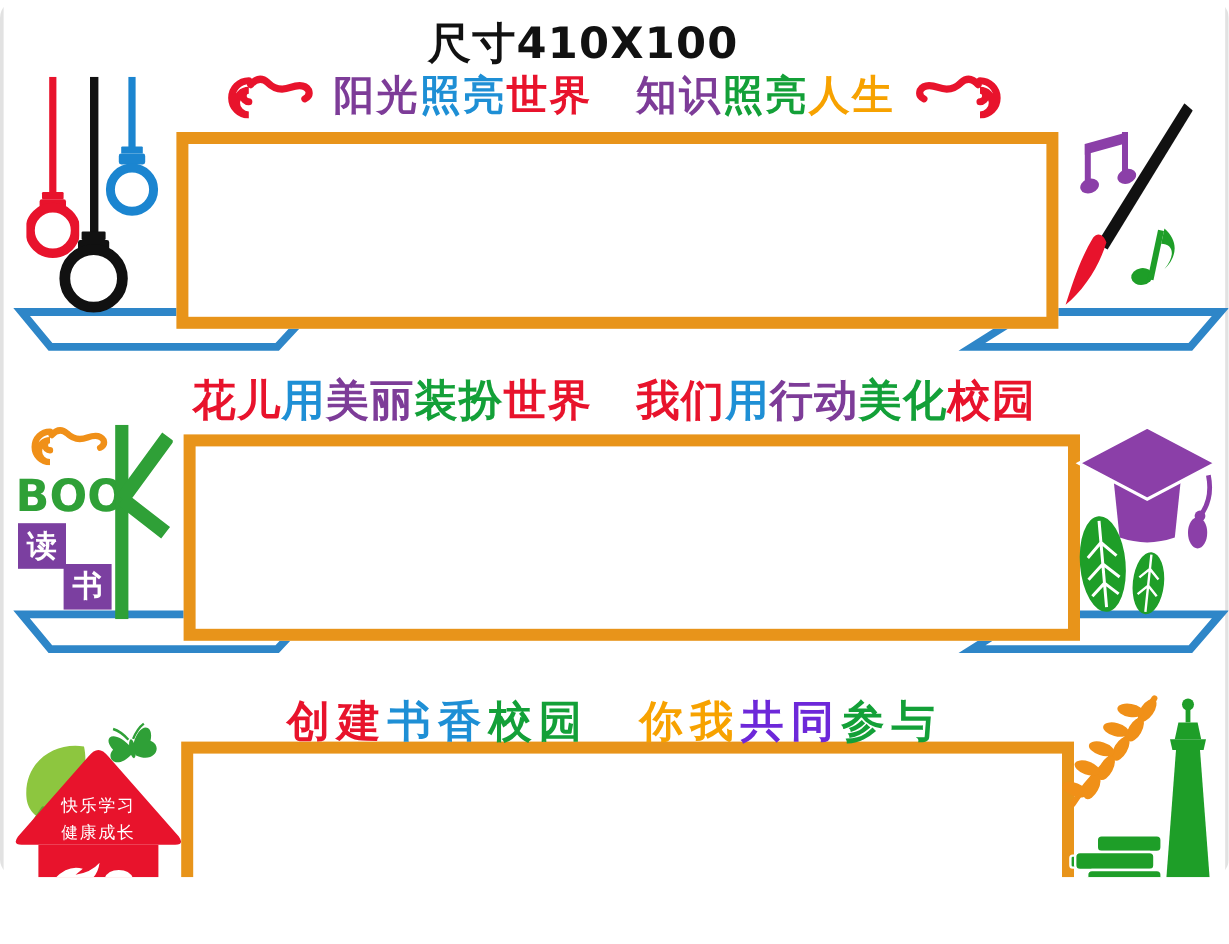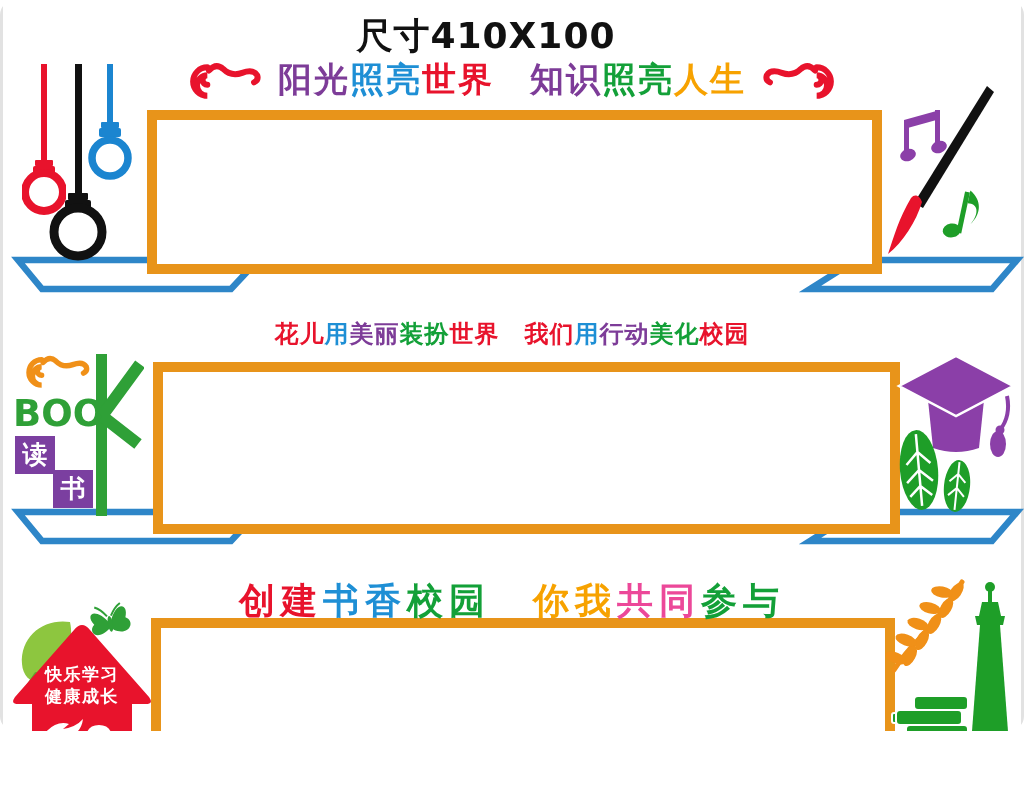--- a/index.html
+++ b/index.html
@@ -7,34 +7,34 @@
           font-family:"DejaVu Sans","Liberation Sans",sans-serif;border-radius:15px;}
   .edge{position:absolute;top:0;bottom:0;width:3px;background:#e2e2e2;}
   
   .page-title{position:absolute;left:0;right:0;top:12px;text-align:center;
     font-size:36px;font-weight:900;color:#111;letter-spacing:1px;transform:translateX(-26px);}
   
   .headline{position:absolute;left:0;right:0;display:flex;justify-content:center;align-items:center;
     font-weight:900;white-space:nowrap;z-index:3;}
   .headline span{display:inline-block;}
   .h1row{top:56px;height:48px;font-size:34px;letter-spacing:2px;gap:10px;}
-  .h2row{top:312px;height:44px;font-size:24px;letter-spacing:1px;}
+  .h2row{top:312px;height:44px;font-size:36px;letter-spacing:1px;}
   .h3row{top:568px;height:48px;font-size:36px;letter-spacing:6px;}
   
   .frame{position:absolute;border:10px solid #E8941A;background:#fff;z-index:2;}
   .shelf{position:absolute;left:0;width:1024px;height:38px;z-index:1;}
   .deco{position:absolute;z-index:3;}
   
   .boo{position:absolute;left:13px;top:392px;font-size:37px;font-weight:900;color:#2FA037;
        letter-spacing:0px;z-index:3;}
   .tag{position:absolute;width:40px;height:38px;background:#7B3FA0;color:#fff;z-index:3;
        font-size:25px;font-weight:700;text-align:center;line-height:38px;}
   
-  .slogan{position:absolute;width:110px;text-align:center;color:#fff;font-weight:700;
-          font-size:17px;letter-spacing:1.5px;z-index:4;}
+  .slogan{position:absolute;width:110px;text-align:center;color:#fff;font-weight:400;
+          font-size:14px;letter-spacing:1.5px;z-index:4;}
   
   .wm-left{position:absolute;left:14px;top:750px;font-size:26px;font-weight:700;
      color:rgba(125,125,125,.62);z-index:6;letter-spacing:1px;text-shadow:0 1px 0 rgba(255,255,255,.35);}
   .wm-left2{position:absolute;left:14px;top:779px;height:8px;overflow:hidden;font-size:24px;
      font-weight:700;color:rgba(130,130,130,.5);z-index:6;}
   .wm-right{position:absolute;left:786px;top:754px;width:227px;height:21px;z-index:6;
      background:rgba(108,108,108,.78);color:#fff;font-size:12px;line-height:21px;
      text-align:center;letter-spacing:.3px;white-space:nowrap;}
 </style>
 </head>
@@ -167,21 +167,21 @@
 
   <svg class="shelf" style="top:756px">
     <g fill="#fff" stroke="#2E86C8" stroke-width="6.5">
       <polygon points="10,4 250,4 224,33 33,33"></polygon>
       <polygon points="856,4 1017,4 992,33 810,33"></polygon>
     </g>
   </svg>
   <div class="frame" style="left:151px;top:618px;width:724px;height:152px"></div>
 
   <div class="headline h3row">
-    <span><span style="color: rgb(232, 19, 44);">创建</span><span style="color: rgb(30, 143, 213);">书香</span><span style="color: rgb(19, 160, 56);">校园</span><span>　</span><span style="color: rgb(247, 162, 0);">你我</span><span style="color: #ec4899;">共同</span><span style="color: rgb(19, 160, 56); margin-top: 19px;">参与</span></span>
+    <span><span style="color: rgb(232, 19, 44);">创建</span><span style="color: rgb(30, 143, 213);">书香</span><span style="color: rgb(19, 160, 56);">校园</span><span>　</span><span style="color: rgb(247, 162, 0);">你我</span><span style="color: #6d28d9;">共同</span><span style="color: rgb(19, 160, 56); margin-top: 19px;">参与</span></span>
   </div>
 
   <svg class="deco" style="left:10px;top:618px" width="72" height="78" viewBox="0 0 72 78">
     <path d="M60 4 C34 0 10 18 12 46 C13 62 28 70 40 60 C58 46 64 22 60 4 Z" fill="#8DC63F"></path>
     <path d="M26 56 Q18 68 13 76" stroke="#5FA832" stroke-width="4" fill="none" stroke-linecap="round"></path>
   </svg>
   <svg class="deco" style="left:86px;top:600px;transform:rotate(-10deg)" width="48" height="44" viewBox="0 0 48 44">
     <g fill="#2FA037">
       <path d="M24 24 C12 4 0 10 8 22 C0 28 8 40 23 28 Z"></path>
       <path d="M24 24 C32 2 46 6 40 20 C50 26 40 40 26 30 Z"></path>

